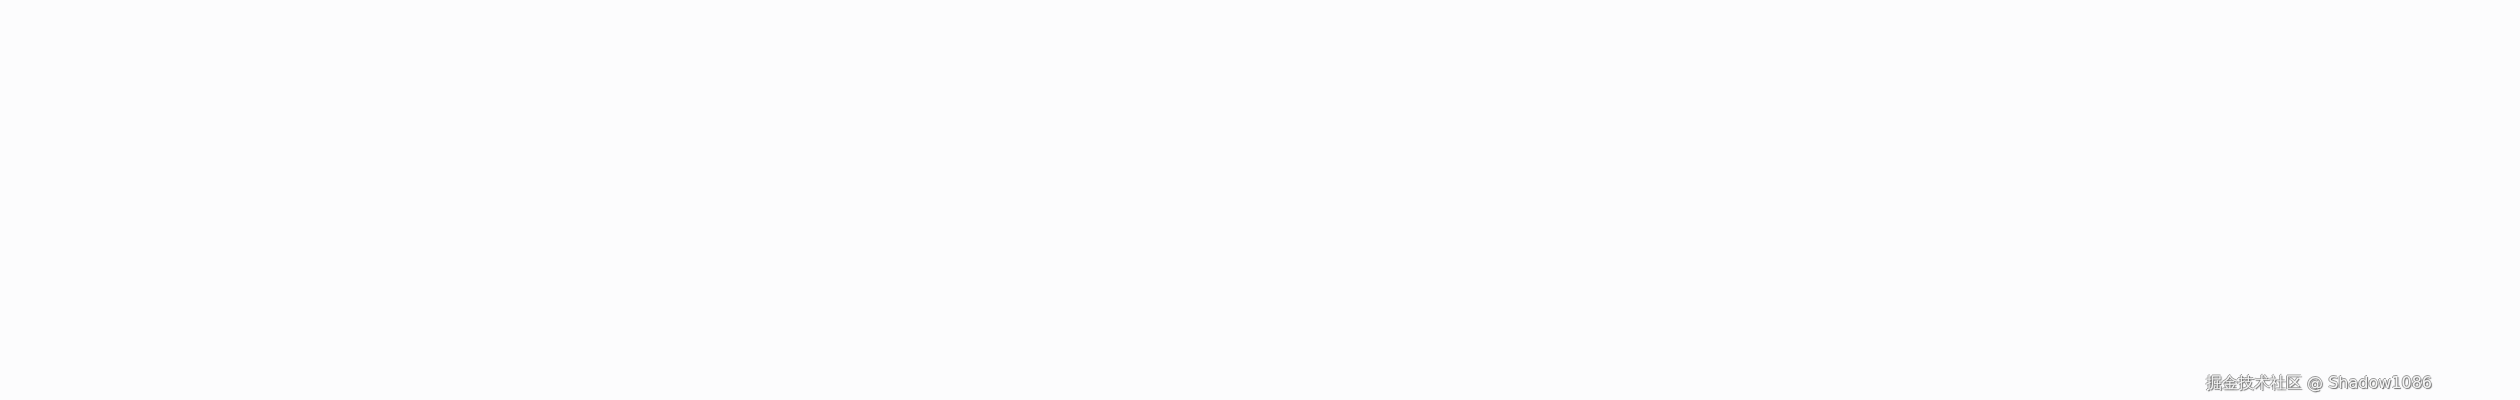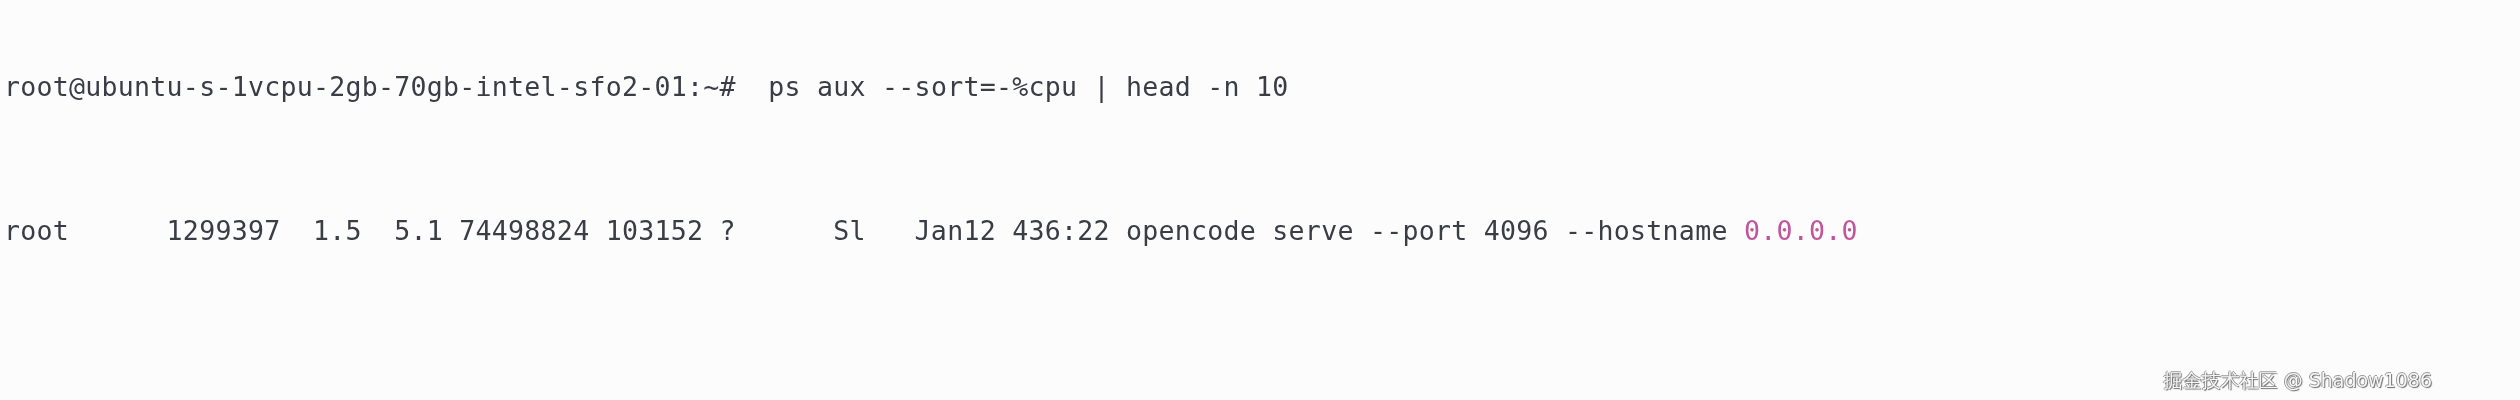--- a/index.html
+++ b/index.html
@@ -24,32 +24,30 @@
       color: #3a3d45;
       white-space: pre;
     }
     .line { height: 36px; white-space: pre; }
     .num-hl { color: #c1559a; }
     .watermark {
       position: absolute;
       right: 88px;
       bottom: 6px;
       font-family: "DejaVu Sans", "Liberation Sans", sans-serif;
-      font-size: 19px;
+      font-size: 16px;
       color: #f6f6f6;
       text-shadow: 1px 1px 1px #6a6a6a, -1px 0 0 #9a9a9a, 0 -1px 0 #9a9a9a;
     }
   </style>
 </head>
 <body>
 
 <div class="terminal">
-  <div class="line"><span>root@ubuntu-s-1vcpu-2gb-70gb-intel-sfo2-01:~#</span><span>  ps aux --sort=-%cpu | head -n 10</span></div>
 
-  <div class="line"><span>root      1299397  1.5  5.1 74498824 103152 ?      Sl   Jan12 436:22 </span><span>opencode serve --port 4096 --hostname </span><span class="num-hl">0.0.0.0</span></div>
 
   
 
   
 
   
 
   
 
   

